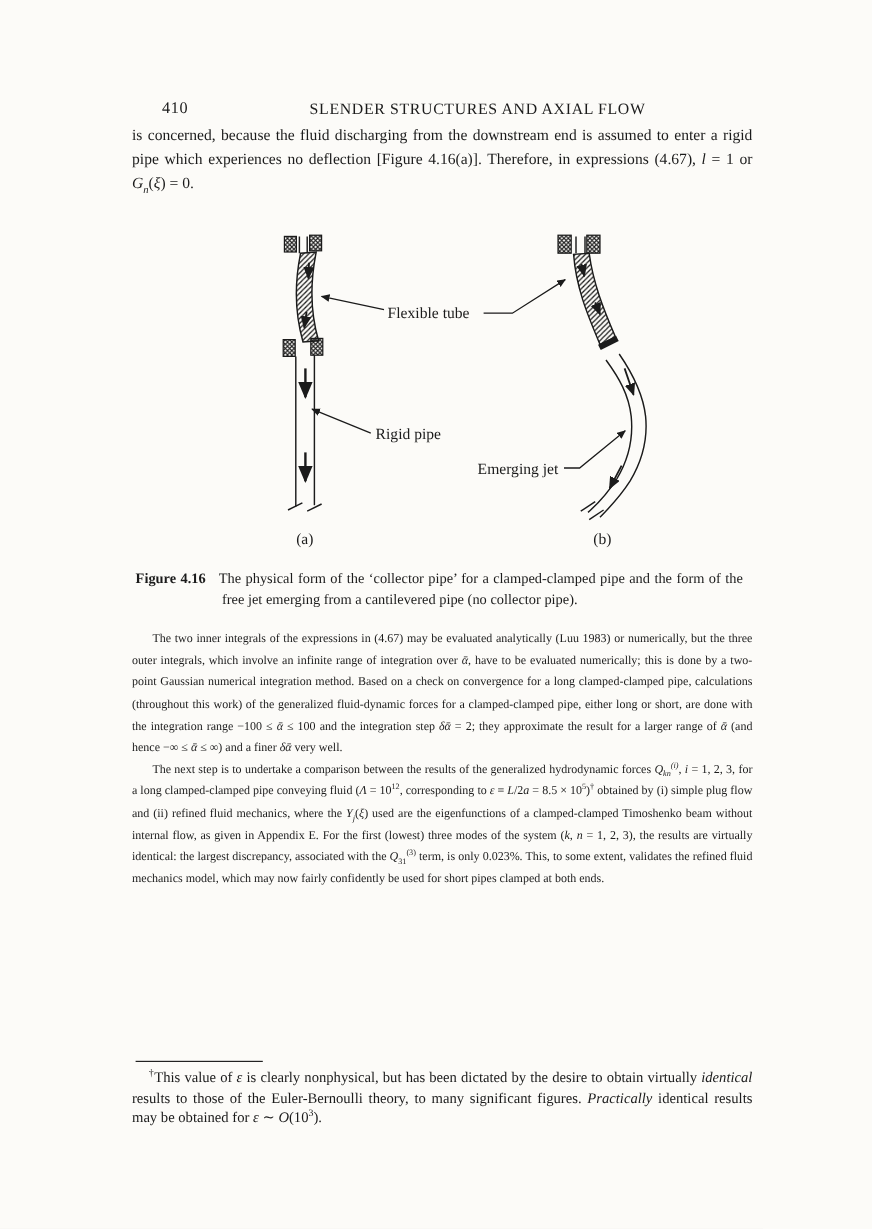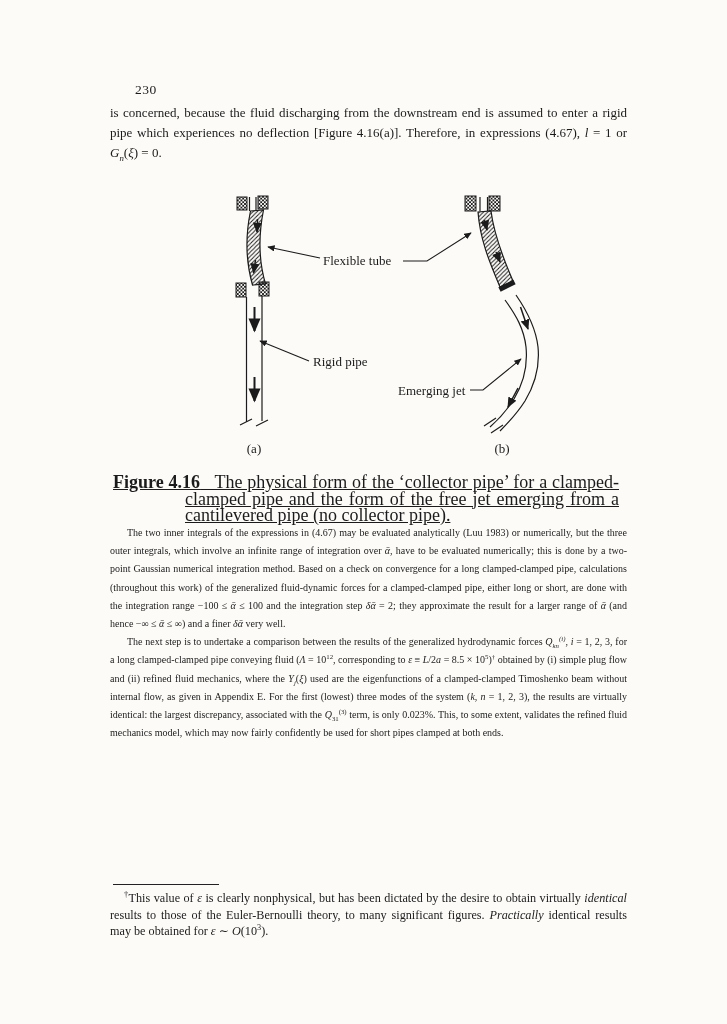--- a/index.html
+++ b/index.html
@@ -25,33 +25,34 @@
 
   .figure-wrap{top:195px;left:110px;width:517px;height:266px;}
   svg text{font-size:13px;fill:#1b1b1b;font-family:"Liberation Serif","DejaVu Serif",serif;}
   .ln{stroke:#1b1b1b;stroke-width:1.2;fill:none;}
   .ldr{stroke:#1b1b1b;stroke-width:1.05;fill:none;}
   .clamp{fill:url(#xh);stroke:#1b1b1b;stroke-width:1;}
   .tube{fill:url(#dh);stroke:#1b1b1b;stroke-width:1.2;}
   .flow{stroke:#1b1b1b;stroke-width:2;fill:none;}
   .smallflow{stroke:#1b1b1b;stroke-width:1.5;fill:none;}
 
-  .caption{top:474px;left:113px;width:506px;font-size:18px;line-height:16.6px;text-align:justify;padding-left:72px;text-indent:-72px;box-sizing:border-box;text-decoration:underline;}
+  .caption{top:474px;left:113px;width:506px;font-size:12px;line-height:16.6px;text-align:justify;padding-left:72px;text-indent:-72px;box-sizing:border-box;}
 
   .footnote{top:851px;left:110px;width:517px;margin-top:33px;}
   .footnote-rule{width:106px;border-top:1.2px solid #222;margin-left:3px;margin-bottom:5px;}
   .footnote p{margin:0;font-size:12.2px;line-height:16.6px;text-align:justify;text-indent:14px;}
 </style>
 </head>
 <body>
 
 <div class="page">
 
   <div class="abs running-header">
-    <span class="page-number">230</span>
+    <span class="page-number">410</span>
+    <span class="running-title">SLENDER STRUCTURES AND AXIAL FLOW</span>
   </div>
 
   <p class="abs para para-1" style="margin:0;"><span>is concerned, because the fluid discharging from the downstream end is assumed to enter a rigid pipe which experiences no deflection [Figure 4.16(a)]. Therefore, in expressions (4.67), </span><span class="it">l</span><span> = 1 or </span><span class="it">G</span><sub class="it">n</sub><span>(</span><span class="it">ξ</span><span>) = 0.</span></p>
 
   <div class="abs figure-wrap">
     <svg width="517" height="266" viewBox="0 0 517 266">
       <defs>
         <pattern id="dh" width="4.2" height="4.2" patternUnits="userSpaceOnUse">
           <path d="M-1,5.2 L5.2,-1 M-1,1 L1,-1 M3.2,5.2 L5.2,3.2" stroke="#1b1b1b" stroke-width="1"></path>
         </pattern>

